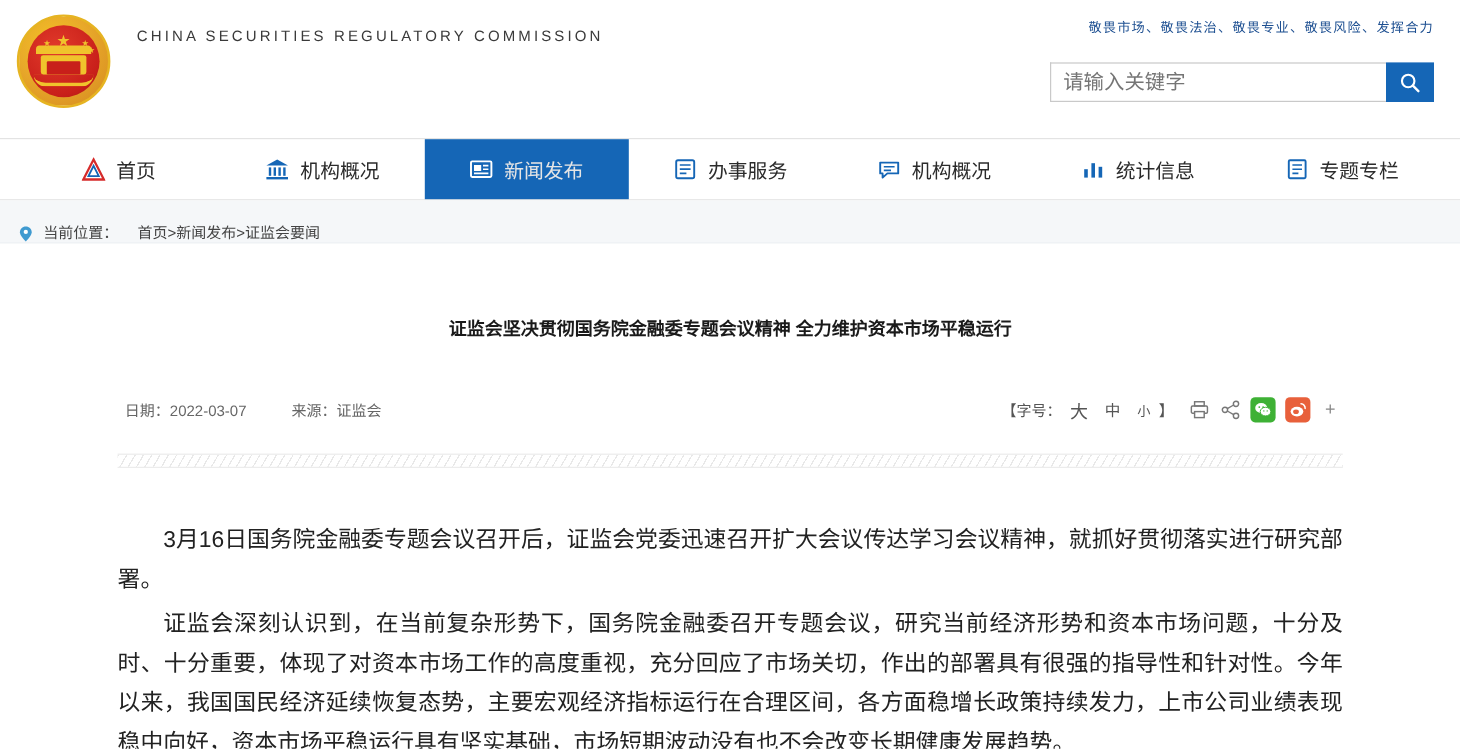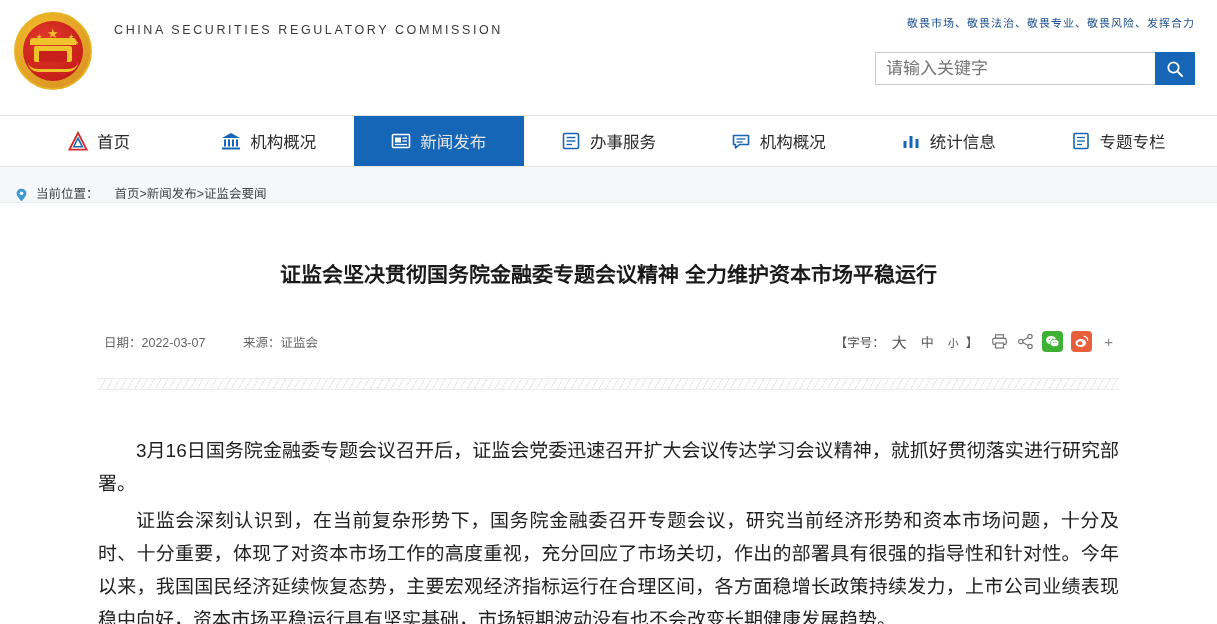--- a/index.html
+++ b/index.html
@@ -183,21 +183,21 @@
   .bc-label { margin-right: 16px; color: #444; }
   .bc-path { color: #444; }
 
   
   .page-body {
     padding: 0 98px;
     background: #fff;
   }
   .article-title {
     text-align: center;
-    font-size: 21px;
+    font-size: 15px;
     font-weight: bold;
     color: #1a1a1a;
     padding: 56px 10px 0 10px;
     line-height: 32px;
     font-family: "Liberation Sans", sans-serif;
   }
   .meta-row {
     display: flex;
     align-items: center;
     margin-top: 40px;

